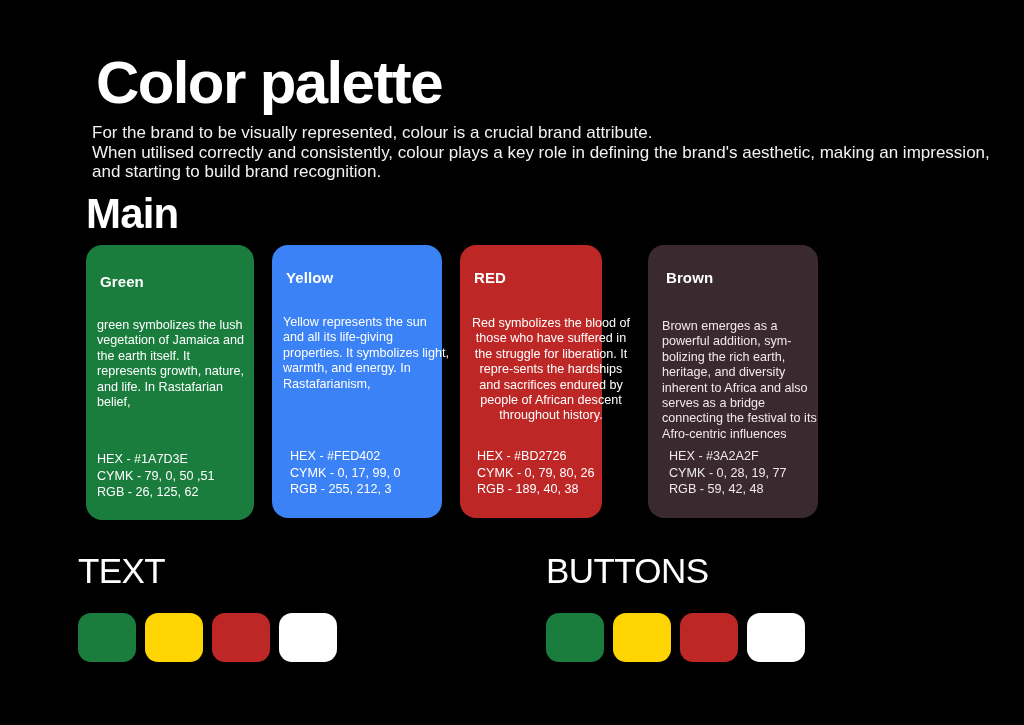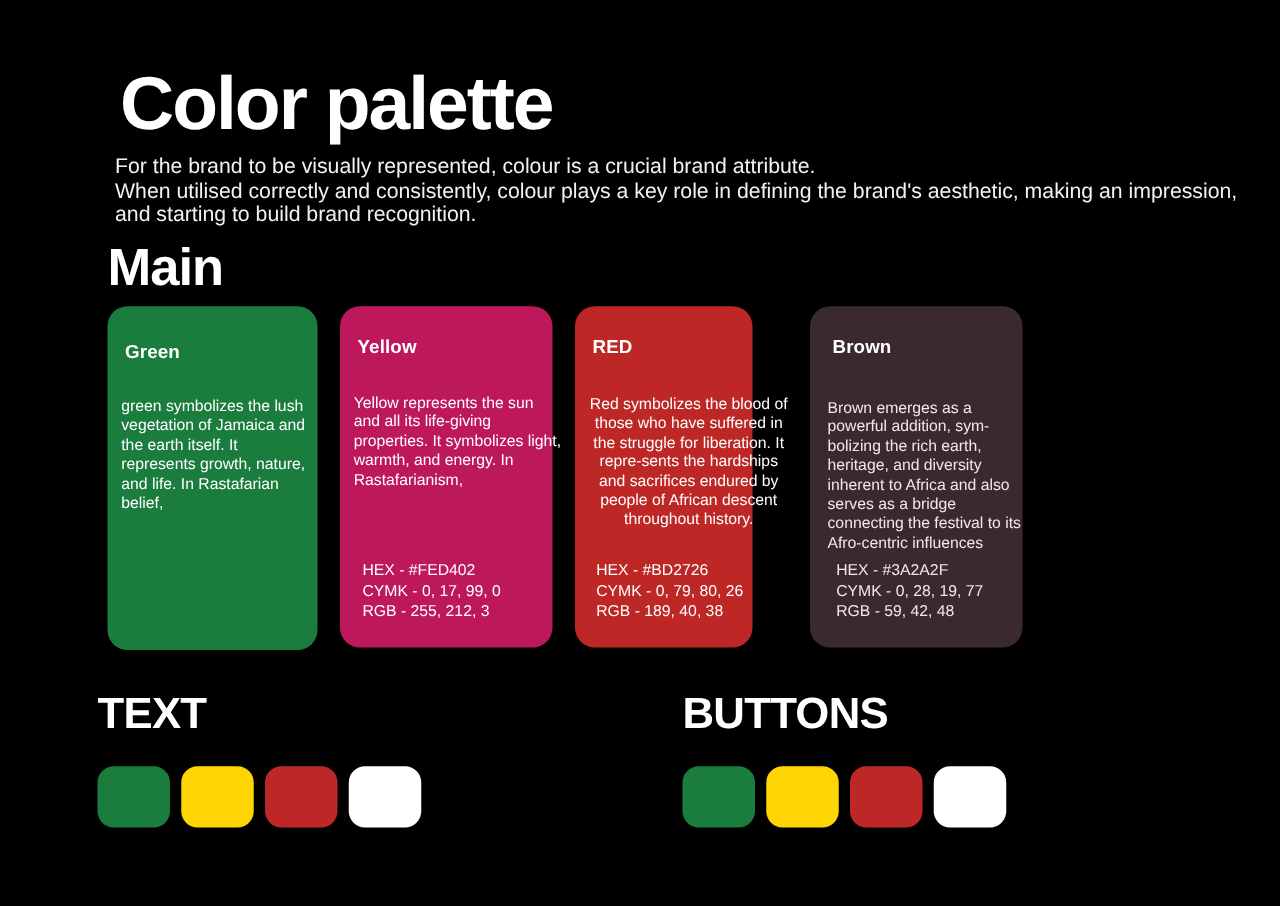--- a/index.html
+++ b/index.html
@@ -69,21 +69,21 @@
     height: 280px;
   }
   .card {
     position: absolute;
     top: 0;
     border-radius: 16px;
     box-sizing: border-box;
     overflow: visible;
   }
   .card-1 { left: 0px;   width: 168px; height: 275px; background: #1A7D3E; }
-  .card-2 { left: 186px; width: 170px; height: 273px; background: #be185d; }
+  .card-2 { left: 186px; width: 170px; height: 273px; background: #3b82f6; }
   .card-3 { left: 374px; width: 142px; height: 273px; background: #BD2726; }
   .card-4 { left: 562px; width: 170px; height: 273px; background: #3A2A2F; }
 
   .card-inner {
     position: relative;
     width: 100%;
     height: 100%;
   }
 
   .card-title {
@@ -131,21 +131,21 @@
   .card-4 .card-specs { bottom: 21px; left: 21px; color: #efe9ea; }
   .spec-line { display: block; white-space: nowrap; }
 
   
   .swatch-group { position: absolute; }
   .group-text    { left: 78px;  top: 553px; }
   .group-buttons { left: 546px; top: 553px; }
 
   .group-heading {
     font-size: 35px;
-    font-weight: 700;
+    font-weight: 400;
     letter-spacing: -0.6px;
     color: #ffffff;
     margin: 0;
     line-height: 1;
     white-space: nowrap;
   }
 
   .swatch-row {
     display: flex;
     gap: 9px;
@@ -175,20 +175,25 @@
   </div>
 
   <h2 class="section-heading-main">Main</h2>
 
   <div class="cards">
 
     <div class="card card-1">
       <div class="card-inner">
         <div class="card-title">Green</div>
         <div class="card-desc">green symbolizes the lush vegetation of Jamaica and the earth itself. It represents growth, nature, and life. In Rastafarian belief,</div>
+        <div class="card-specs">
+          <span class="spec-line">HEX - #1A7D3E</span>
+          <span class="spec-line">CYMK - 79, 0, 50 ,51</span>
+          <span class="spec-line">RGB - 26, 125, 62</span>
+        </div>
       </div>
     </div>
 
     <div class="card card-2">
       <div class="card-inner">
         <div class="card-title">Yellow</div>
         <div class="card-desc">Yellow represents the sun and all its life-giving properties. It symbolizes light, warmth, and energy. In Rastafarianism,</div>
         <div class="card-specs">
           <span class="spec-line">HEX - #FED402</span>
           <span class="spec-line">CYMK - 0, 17, 99, 0</span>

